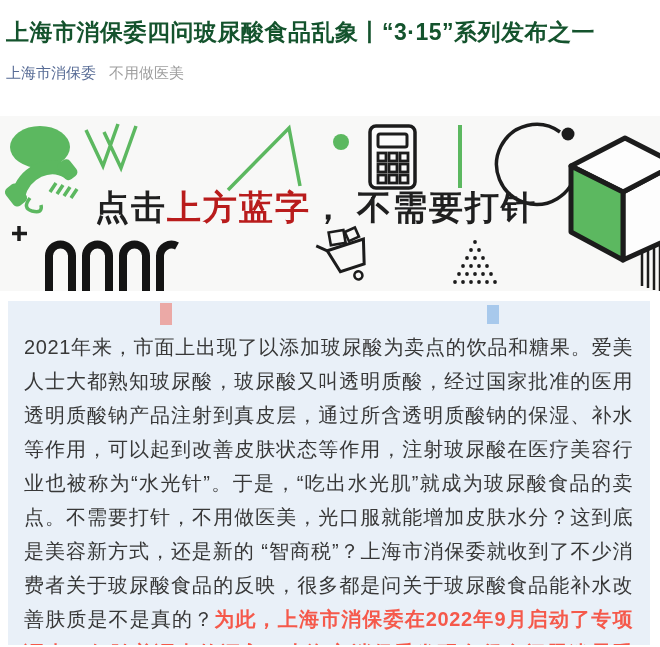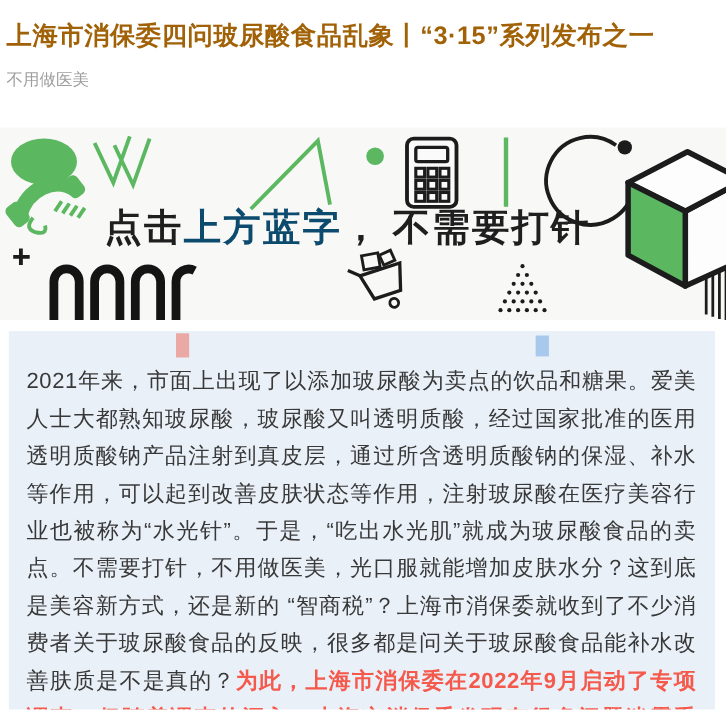--- a/index.html
+++ b/index.html
@@ -2,42 +2,42 @@
 <html><head>
 <meta charset="utf-8">
 <style>
   * { margin:0; padding:0; box-sizing:border-box; }
   html,body { width:660px; background:#ffffff; font-family:"Liberation Sans","DejaVu Sans",sans-serif; }
   body { height:647px; overflow:hidden; position:relative; }
 
   .article-title{
     margin:16px 8px 0 6px;
     font-size:23px; line-height:32px; font-weight:700;
-    color:#a16207; letter-spacing:.5px;
+    color:#14532d; letter-spacing:.5px;
   }
   .byline{
     margin:15px 6px 0 6px;
     display:flex; align-items:center; gap:13px;
     font-size:15px; line-height:20px;
   }
   .byline .account{ color:#576b95; cursor:pointer; }
   .byline .meta{ color:#9e9e9e; }
 
   .banner{
     position:relative; margin-top:33px;
     width:660px; height:175px;
     background:#f8f8f7; overflow:hidden; cursor:pointer;
   }
   .banner svg{ position:absolute; left:0; top:0; }
   .banner-slogan{
     position:absolute; left:95px; top:72px;
     font-size:34px; line-height:38px; font-weight:900;
     letter-spacing:2px; color:#1f1f1f; white-space:nowrap;
   }
-  .banner-slogan .seg-blue{ color:#0c4a6e; }
+  .banner-slogan .seg-blue{ color:#b91c1c; }
   .banner-slogan .seg-gap{ display:inline-block; width:10px; }
 
   .article-area{ position:relative; margin-top:0; }
   .tape{ position:absolute; display:block; z-index:2; }
   .tape-pink{ left:160px; top:2px; width:12px; height:22px; background:#eba9a6; }
   .tape-blue{ left:487px; top:4px; width:12px; height:19px; background:#a8c9ec; }
 
   .article-box{
     margin:10px 10px 0 8px;
     height:344px; overflow:hidden;
@@ -49,20 +49,21 @@
     color:#383838; text-align:justify;
   }
   .article-box .highlight{ color:#f5594b; font-weight:700; }
 </style>
 </head>
 <body>
 
 <h1 class="article-title">上海市消保委四问玻尿酸食品乱象丨“3·15”系列发布之一</h1>
 
 <div class="byline">
+  <span class="account">上海市消保委</span>
   <span class="meta">不用做医美</span>
 </div>
 
 <div class="banner">
   <svg width="660" height="175" viewBox="0 0 660 175">
 
     <g>
       <ellipse cx="40" cy="31" rx="30" ry="21" fill="#5cb860"></ellipse>
       <path d="M32 48 L24 66 L46 54 Z" fill="#5cb860"></path>
       <path d="M18 80 C 24 56 50 44 68 56" stroke="#5cb860" stroke-width="14" fill="none" stroke-linecap="round"></path>

